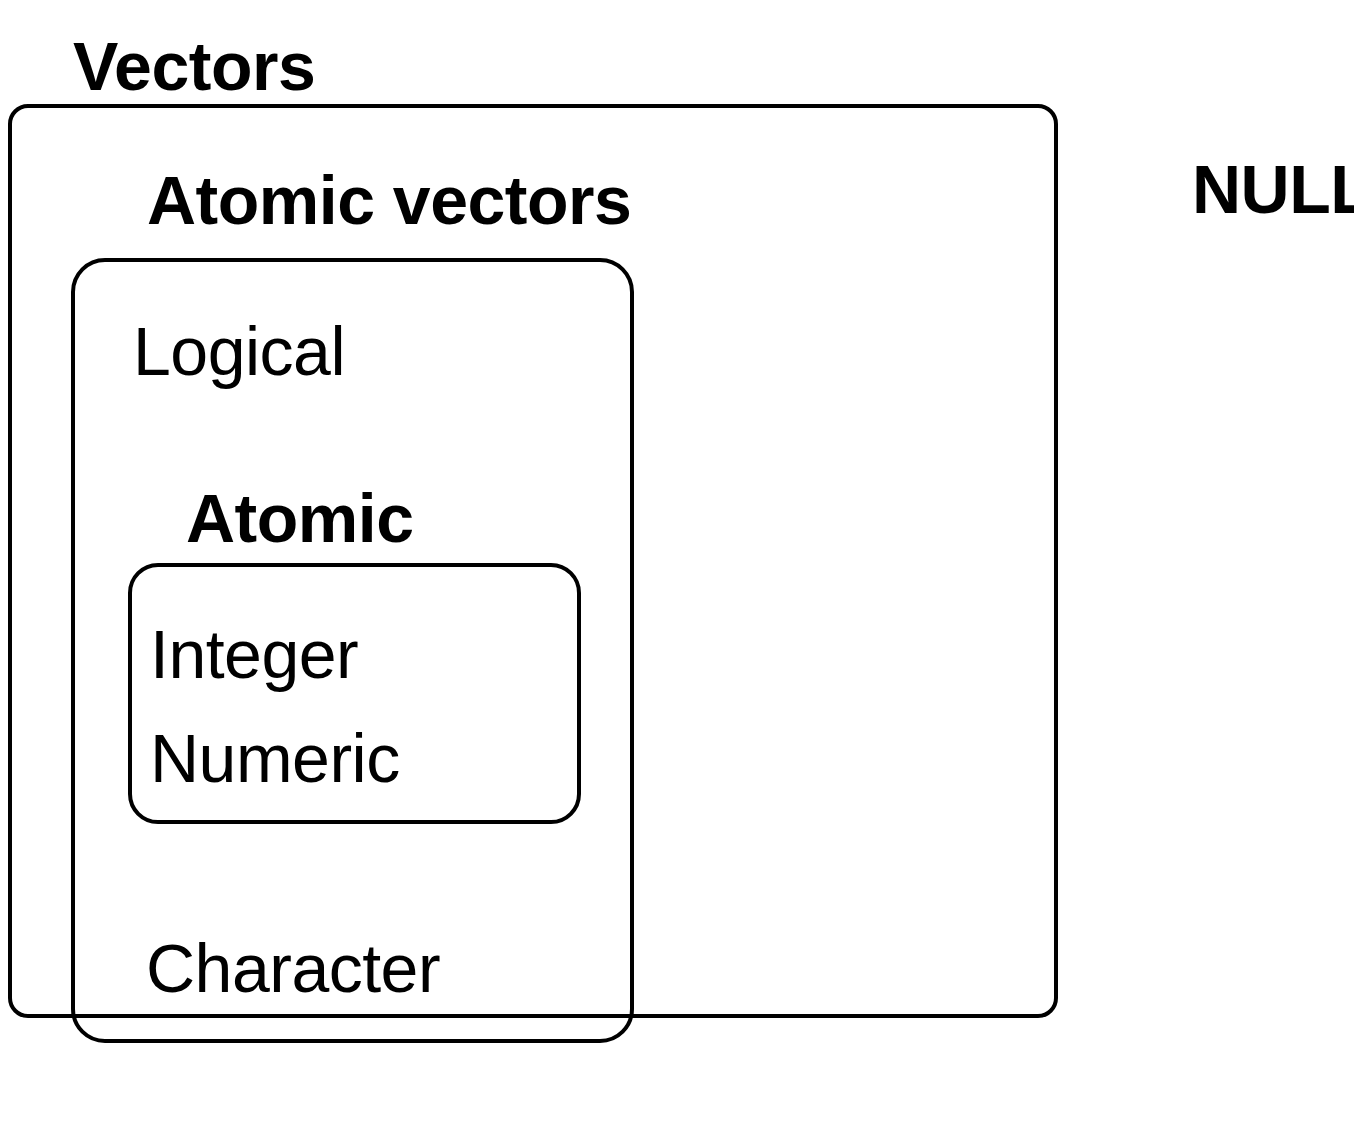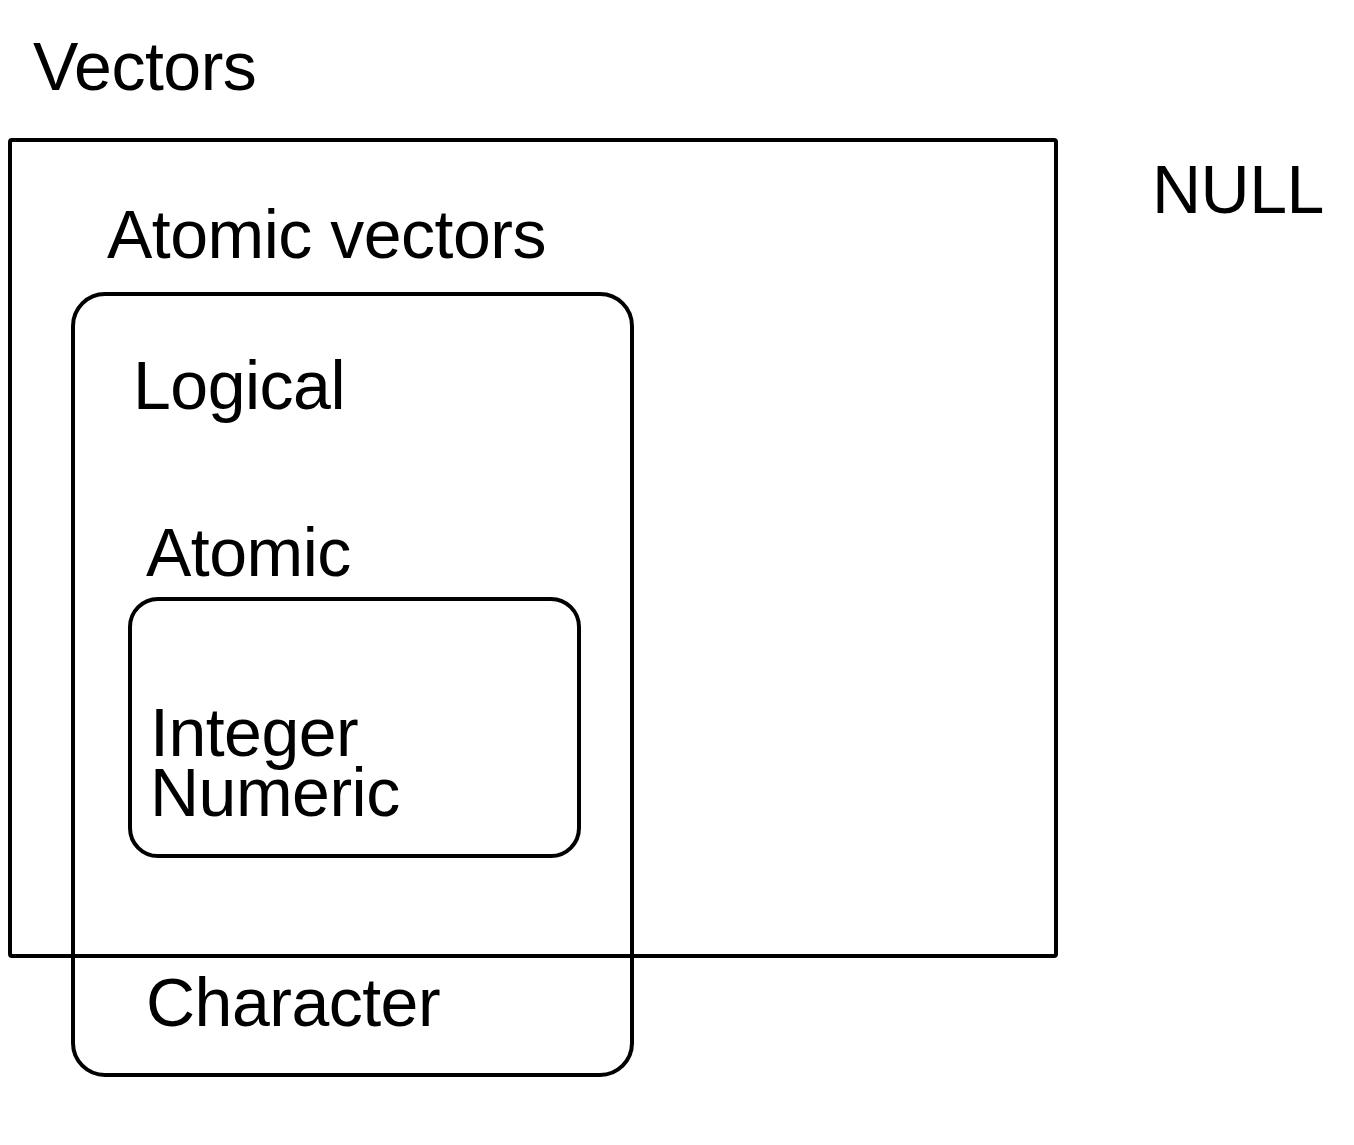--- a/index.html
+++ b/index.html
@@ -17,34 +17,35 @@
   }
   .label {
     position: absolute;
     font-size: 68px;
     line-height: 1;
     color: #000000;
     white-space: nowrap;
     letter-spacing: -0.5px;
   }
   .bold {
-    font-weight: normal;
+    font-weight: bold;
+    margin-left: 40px;
   }
   .box {
     position: absolute;
     border: 4px solid #000000;
     background: transparent;
     box-sizing: border-box;
   }
   .box-outer {
     left: 8px;
-    top: 138px;
+    top: 104px;
     width: 1050px;
-    height: 820px;
-    border-radius: 4px;
+    height: 914px;
+    border-radius: 20px;
   }
   .box-atomic {
     left: 59px;   
     top: 150px;   
     width: 563px;
     height: 785px;
     border-radius: 34px;
   }
   .box-numeric {
     left: 53px;   
@@ -54,21 +55,21 @@
     border-radius: 30px;
   }
   
   .pos-title        { left: 33px;   top: 32px;  }
   .pos-null         { left: 1152px; top: 155px; }
   .pos-atomic-head  { left: 95px;   top: 58px;  }  
   .pos-list         { left: 769px;  top: 370px; }  
   .pos-logical      { left: 58px;   top: 55px; text-align: center;  }  
   .pos-numeric-head { left: 71px;   top: 222px; }  
   .pos-character    { left: 71px;   top: 672px; }  
-  .pos-integer      { left: 18px;   top: 53px; margin-top: 44px;  }  
+  .pos-integer      { left: 18px;   top: 53px;  }  
   .pos-double       { left: 18px;   top: 157px; }  
 </style>
 </head>
 <body>
 
 <div class="canvas">
 
   <div class="label bold pos-title">Vectors</div>
 
   <div class="label bold pos-null">NULL</div>

